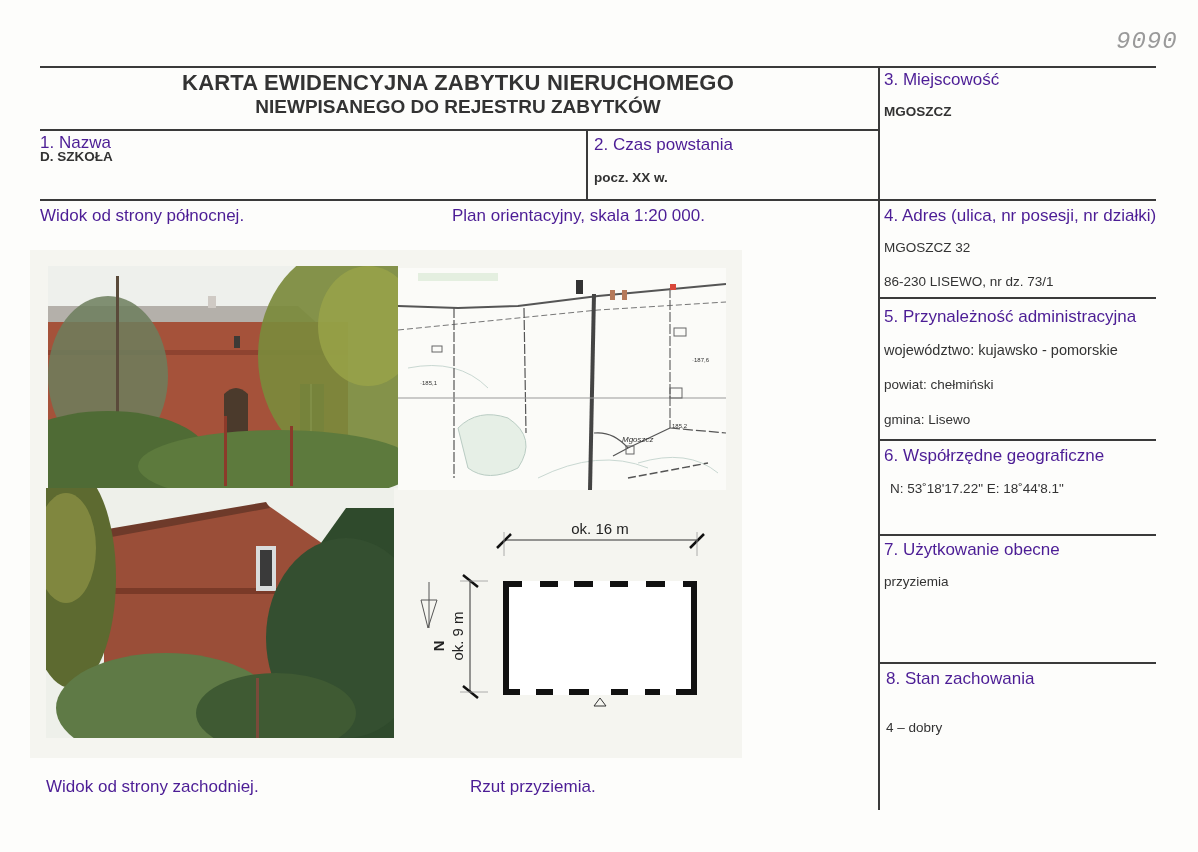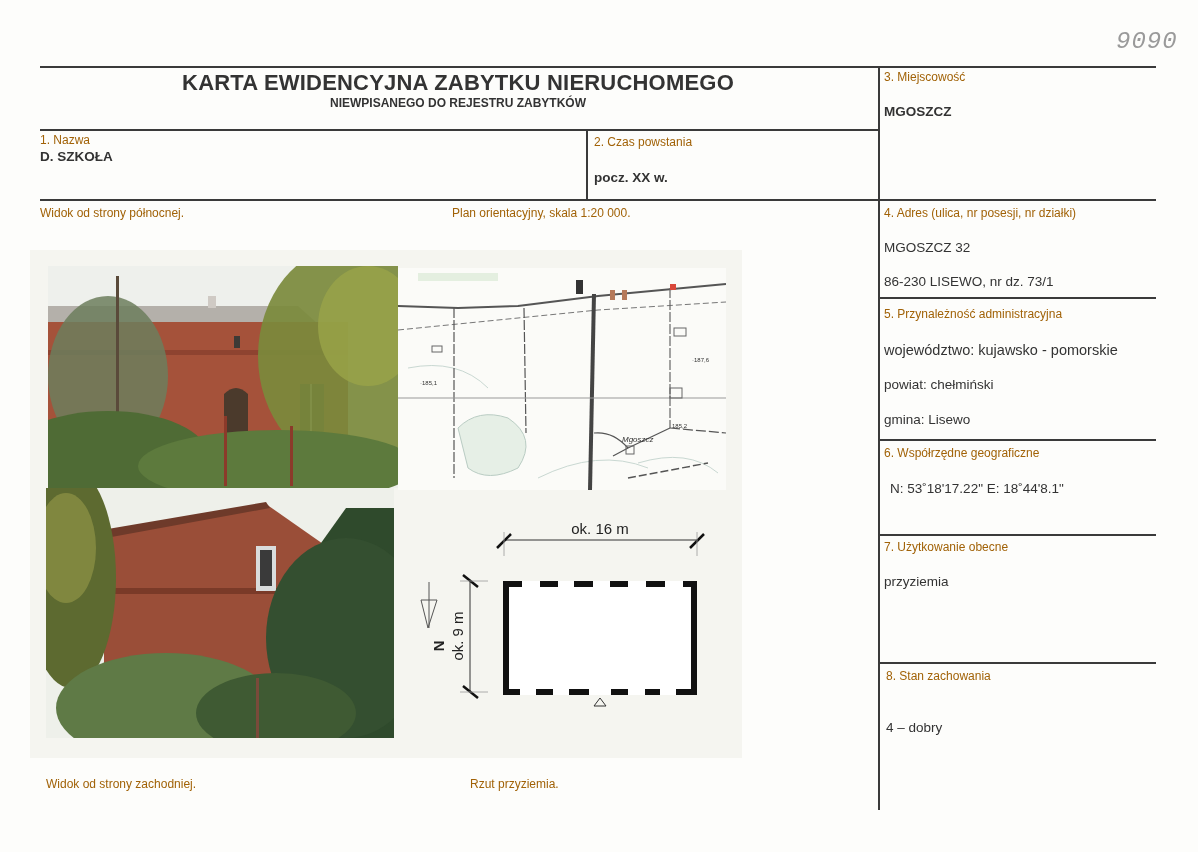--- a/index.html
+++ b/index.html
@@ -4,22 +4,22 @@
 <style>
   html, body { margin:0; padding:0; }
   body {
     width:1198px; height:852px; background:#fdfdfb; position:relative; overflow:hidden;
     font-family:"Liberation Sans", sans-serif; color:#2a2a2a;
   }
   .abs { position:absolute; }
   .hline { position:absolute; height:2px; background:#3a3a3a; }
   .vline { position:absolute; width:2px; background:#3a3a3a; }
   .title1 { left:40px; width:836px; top:70px; text-align:center; font-weight:bold; font-size:22px; color:#333; letter-spacing:0.2px; }
-  .title2 { left:40px; width:836px; top:96px; text-align:center; font-weight:bold; font-size:12px; color:#333; }
-  .lbl { font-size:12px; color:#a16207; white-space:nowrap; }
+  .title2 { left:40px; width:836px; top:96px; text-align:center; font-weight:bold; font-size:19px; color:#333; }
+  .lbl { font-size:17px; color:#4c1d95; white-space:nowrap; }
   .val-b { font-size:13.5px; font-weight:bold; color:#333; white-space:nowrap; }
   .val { font-size:13.5px; color:#333; white-space:nowrap; }
   .handnum { font-family:Liberation Mono, monospace; font-style:italic; font-size:24px; color:#9a9a9a; letter-spacing:1px; }
   .photo-frame { position:absolute; background:#f5f5f0; }
   .photo { position:absolute; overflow:hidden; }
   .mapbox { position:absolute; overflow:hidden; background:#fbfbf8; }
 </style>
 </head>
 <body>
 

